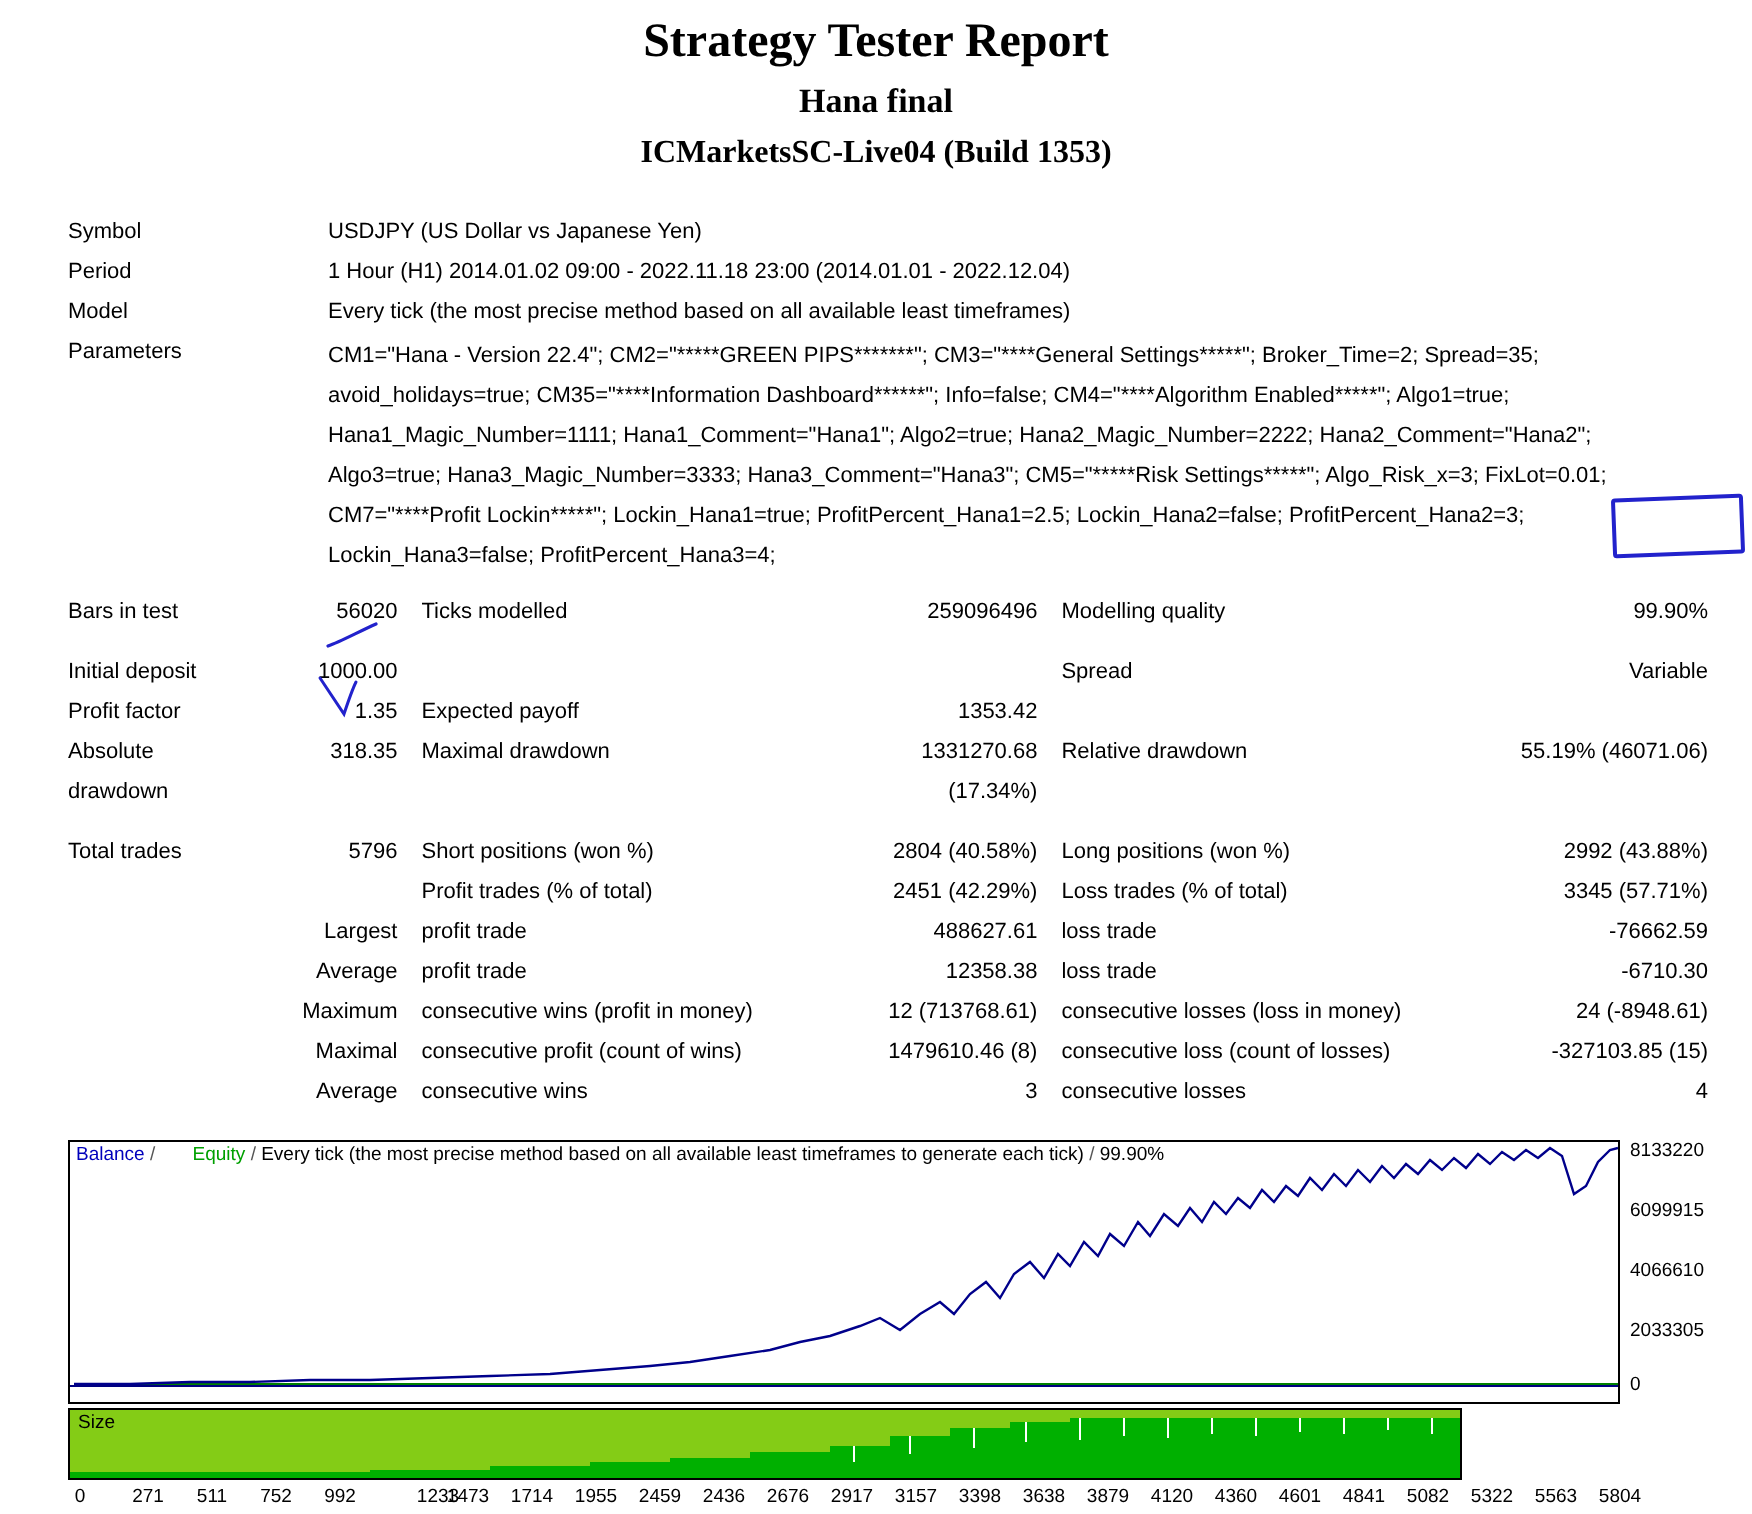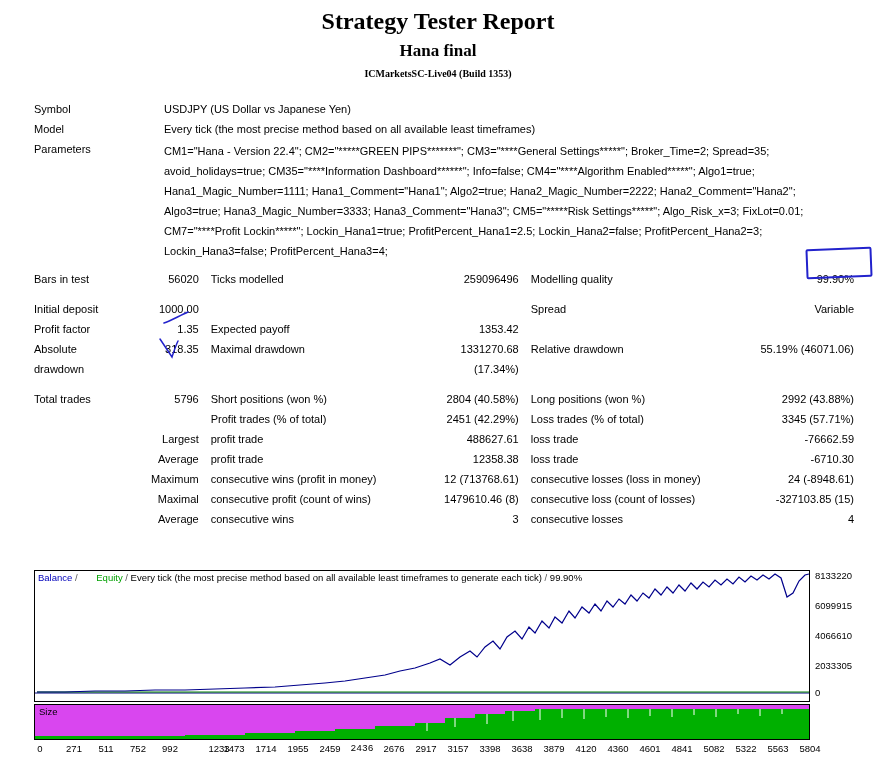--- a/index.html
+++ b/index.html
@@ -32,21 +32,21 @@
   h2.subtitle {
     font-family: "Liberation Serif", serif;
     font-weight: bold;
     font-size: 17px;
     text-align: center;
     margin: 6px 0 0 0;
   }
   h3.build {
     font-family: "Liberation Serif", serif;
     font-weight: bold;
-    font-size: 10px;
+    font-size: 16px;
     text-align: center;
     margin: 7px 0 0 0;
   }
   table.info {
     border-collapse: collapse;
     margin-top: 20px;
     margin-left: 34px;
     width: 820px;
   }
   table.info td {
@@ -157,24 +157,24 @@
     font-size: 9.5px;
   }
   .y-labels div {
     position: absolute;
     left: 0;
   }
   .bars-box {
     position: relative;
     margin-top: 2px;
     border: 1px solid #000000;
-    width: 776px;
+    width: 697px;
     height: 36px;
     box-sizing: border-box;
-    background: #d946ef;
+    background: #84cc16;
     overflow: hidden;
   }
   .size-label {
     position: absolute;
     left: 4px;
     top: 1px;
     font-size: 9.5px;
     color: #000;
     z-index: 4;
   }
@@ -207,20 +207,24 @@
 
   <h1 class="title">Strategy Tester Report</h1>
   <h2 class="subtitle">Hana final</h2>
   <h3 class="build">ICMarketsSC-Live04 (Build 1353)</h3>
 
   <table class="info">
     <tbody>
         <tr>
       <td class="lbl">Symbol</td>
       <td class="val-wide">USDJPY (US Dollar vs Japanese Yen)</td>
+    </tr>
+    <tr>
+      <td class="lbl">Period</td>
+      <td class="val-wide">1 Hour (H1) 2014.01.02 09:00 - 2022.11.18 23:00 (2014.01.01 - 2022.12.04)</td>
     </tr>
     <tr>
       <td class="lbl">Model</td>
       <td class="val-wide">Every tick (the most precise method based on all available least timeframes)</td>
     </tr>
     <tr>
       <td class="lbl">Parameters</td>
       <td class="val-wide params-cell">CM1="Hana - Version 22.4"; CM2="*****GREEN PIPS*******"; CM3="****General Settings*****"; Broker_Time=2; Spread=35; avoid_holidays=true; CM35="****Information Dashboard******"; Info=false; CM4="****Algorithm Enabled*****"; Algo1=true; Hana1_Magic_Number=1111; Hana1_Comment="Hana1"; Algo2=true; Hana2_Magic_Number=2222; Hana2_Comment="Hana2"; Algo3=true; Hana3_Magic_Number=3333; Hana3_Comment="Hana3"; CM5="*****Risk Settings*****"; Algo_Risk_x=3; FixLot=0.01; CM7="****Profit Lockin*****"; Lockin_Hana1=true; ProfitPercent_Hana1=2.5; Lockin_Hana2=false; ProfitPercent_Hana2=3; Lockin_Hana3=false; ProfitPercent_Hana3=4;</td>
     </tr>
   </tbody>
@@ -405,21 +409,21 @@
       <span style="left:6px;">0</span>
       <span style="left:40px;">271</span>
       <span style="left:72px;">511</span>
       <span style="left:104px;">752</span>
       <span style="left:136px;">992</span>
       <span style="left:185px;">1233</span>
       <span style="left:200px;">1473</span>
       <span style="left:232px;">1714</span>
       <span style="left:264px;">1955</span>
       <span style="left:296px;">2459</span>
-      <span style="left:328px;font-family:Liberation Mono, monospace;">2436</span>
+      <span style="left:328px;">2436</span>
       <span style="left:360px;">2676</span>
       <span style="left:392px;">2917</span>
       <span style="left:424px;">3157</span>
       <span style="left:456px;">3398</span>
       <span style="left:488px;">3638</span>
       <span style="left:520px;">3879</span>
       <span style="left:552px;">4120</span>
       <span style="left:584px;">4360</span>
       <span style="left:616px;">4601</span>
       <span style="left:648px;">4841</span>

